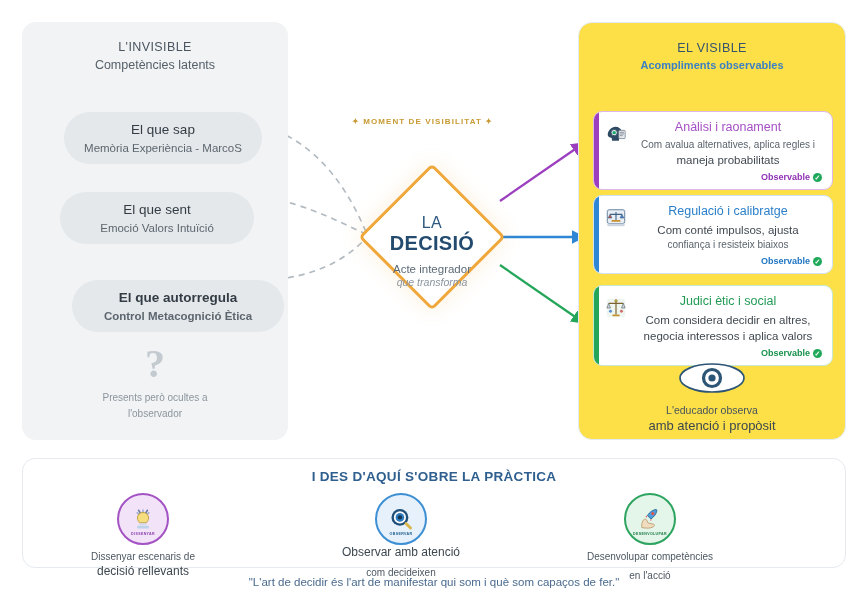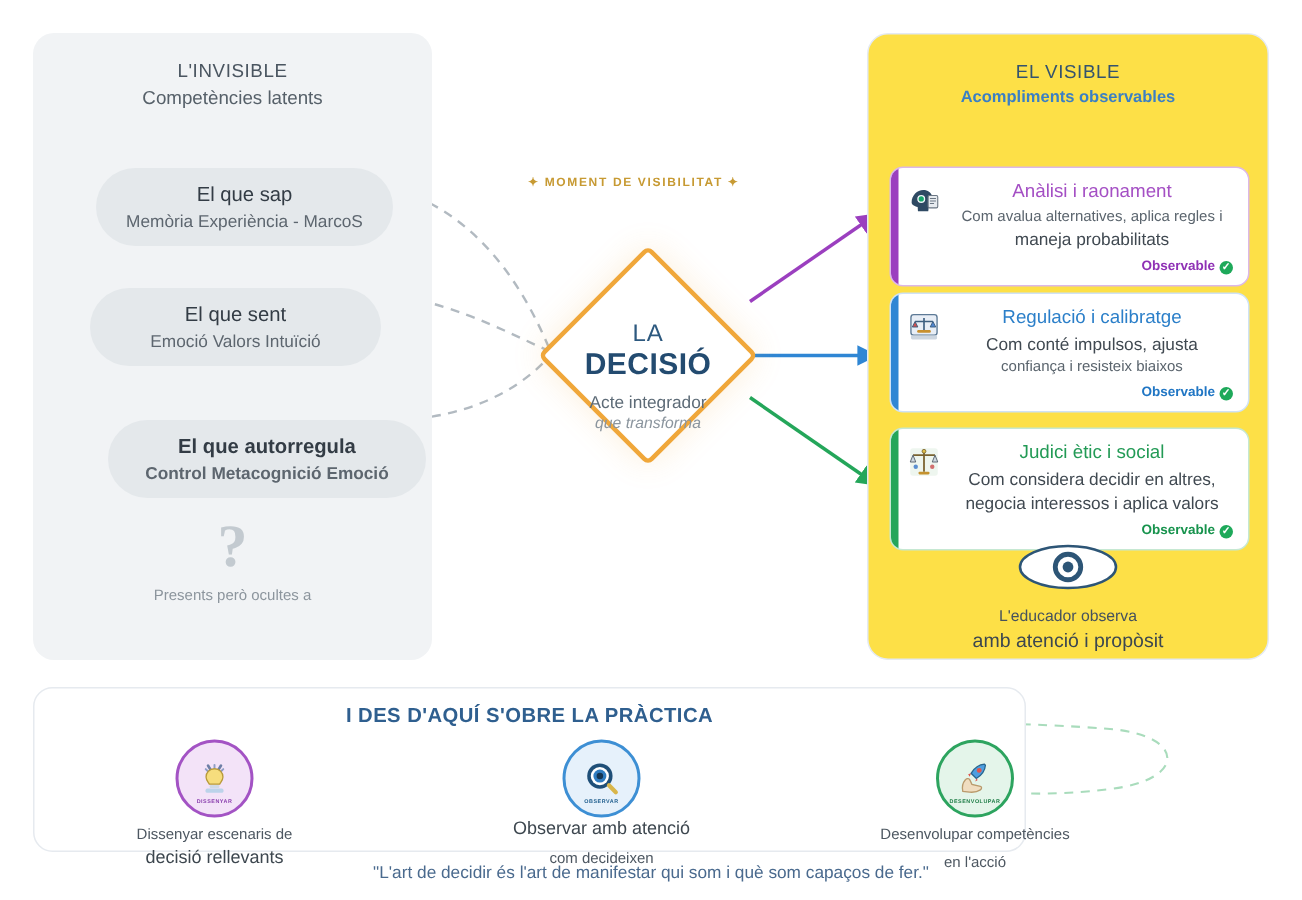--- a/index.html
+++ b/index.html
@@ -151,21 +151,21 @@
     position: absolute; left: 578px; top: 360px; width: 268px;
     text-align: center;
   }
   .eye-cap1 { font-size: 10.5px; color: #46525d; margin-top: 4px; }
   .eye-cap2 { font-size: 13px; color: #3c4750; margin-top: 2px; }
 
   
   .panel-practice {
     position: absolute;
     left: 22px; top: 458px;
-    width: 662px; height: 110px;
+    width: 824px; height: 110px;
     background: #ffffff;
     border: 1px solid #e6eaef;
     border-radius: 13px;
   }
   .practice-title {
     position: absolute; left: 0; right: 0; top: 10px;
     text-align: center;
     font-size: 13.5px; font-weight: 700;
     color: #2f5f8f; letter-spacing: .3px;
   }
@@ -250,26 +250,27 @@
     <div class="pill pill-sap">
       <div class="t1">El que sap</div>
       <div class="t2">Memòria Experiència - MarcoS</div>
     </div>
     <div class="pill pill-sent">
       <div class="t1">El que sent</div>
       <div class="t2">Emoció Valors Intuïció</div>
     </div>
     <div class="pill pill-auto">
       <div class="t1">El que autorregula</div>
-      <div class="t2">Control Metacognició Emoció</div>
+      <div class="t2">Control Metacognició Ètica</div>
     </div>
 
     <div class="qmark">?</div>
     <div class="qcap">
       <div>Presents però ocultes a</div>
+      <div>l'observador</div>
     </div>
   </div>
 
   <div class="moment-label">✦ MOMENT DE VISIBILITAT ✦</div>
   <div class="diamond-wrap">
     <div class="diamond"></div>
     <div class="diamond-text">
       <div class="d-la">LA</div>
       <div class="d-dec">DECISIÓ</div>
       <div class="d-sub1">Acte integrador</div>

